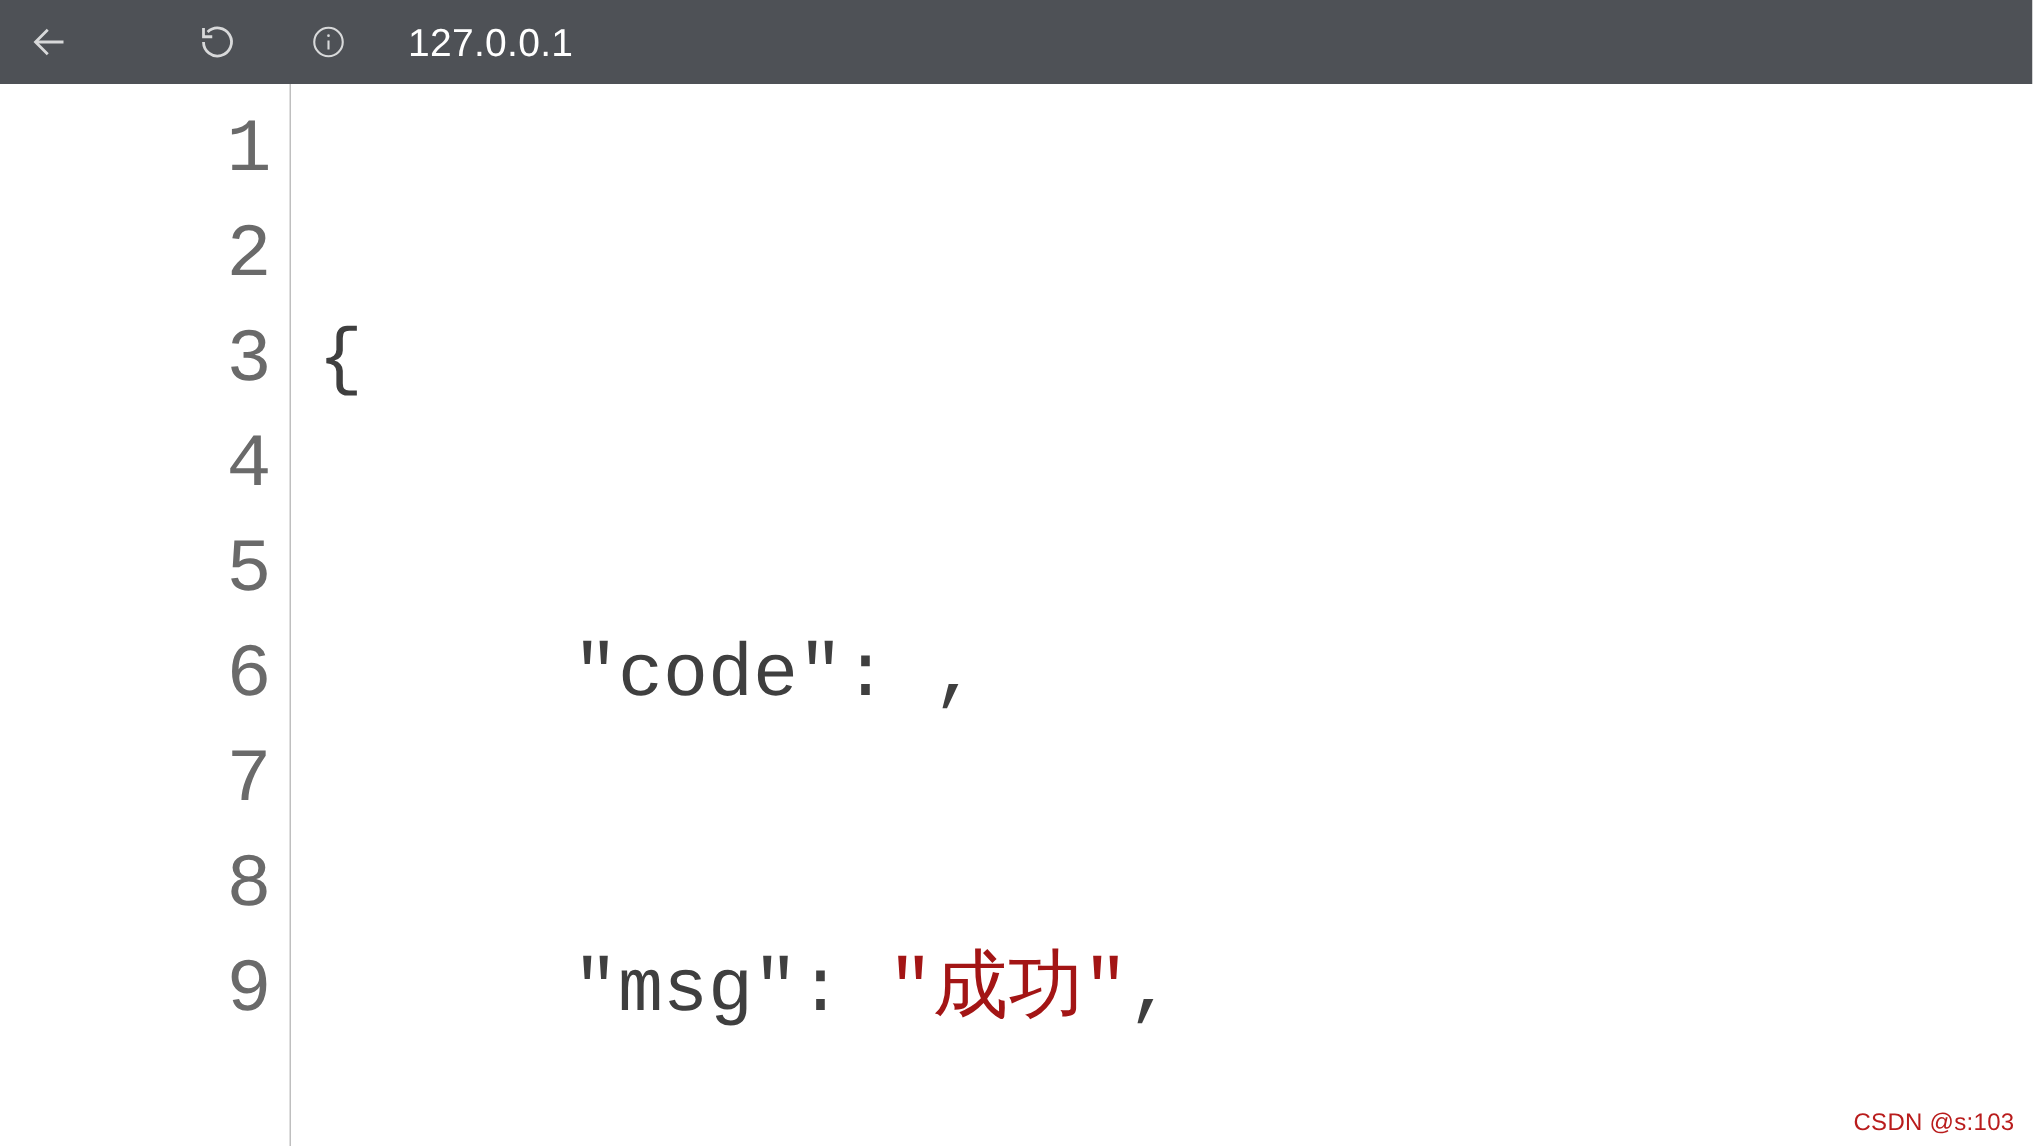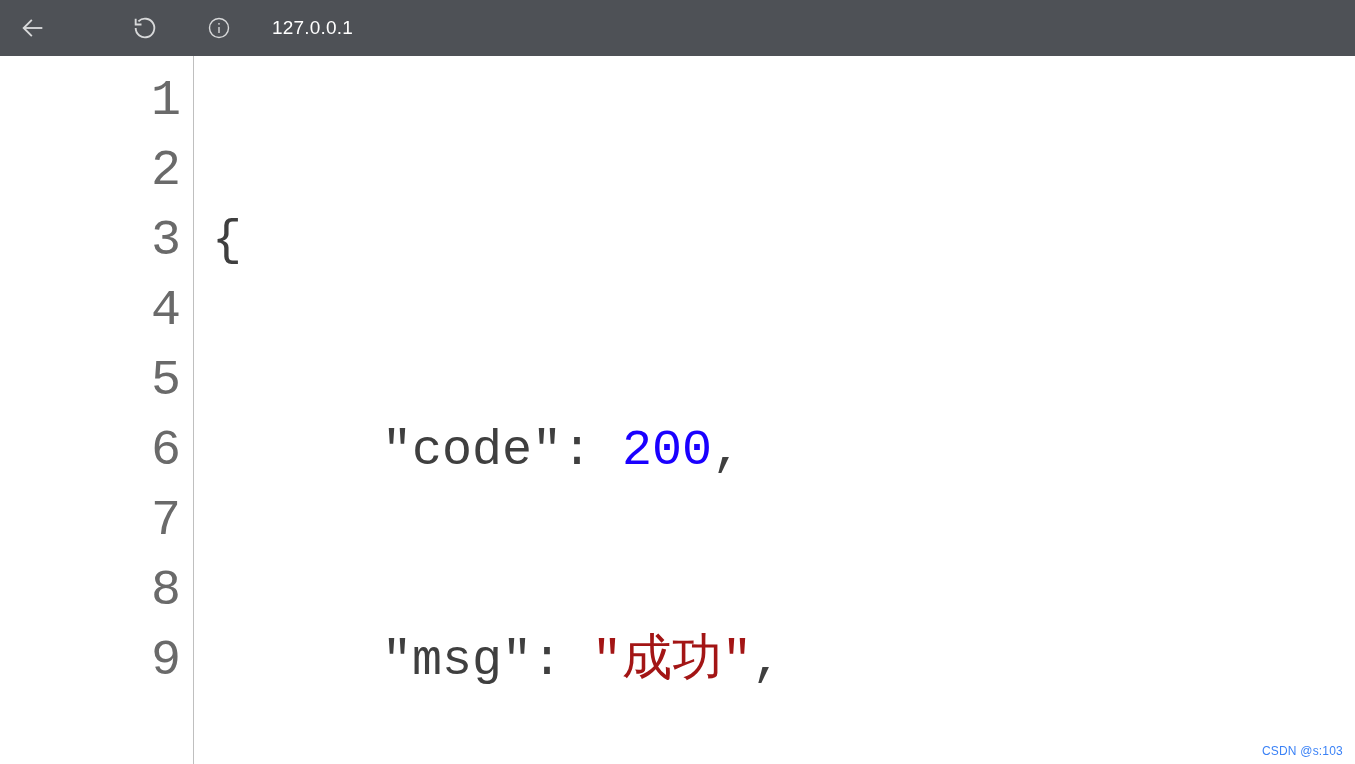--- a/index.html
+++ b/index.html
@@ -49,21 +49,21 @@
     }
     .info-icon-wrap svg {
       width: 24px;
       height: 24px;
     }
     .address-bar {
       flex: 1;
       display: flex;
       align-items: center;
       color: #e6e7e8;
-      font-size: 19px;
+      font-size: 26px;
       letter-spacing: 0.2px;
       margin-left: 10px;
       font-family: "Segoe UI", Arial, sans-serif;
       gap: 40px;
     }
     .url-host {
       color: #ffffff;
     }
     .url-rest {
       color: #c7c8c9;
@@ -125,22 +125,22 @@
     .tok-string {
       color: #a31515;
     }
     .indent1 {
       padding-left: 170px;
     }
     .watermark {
       position: absolute;
       right: 12px;
       bottom: 6px;
-      font-size: 12px;
-      color: #3b82f6;
+      font-size: 16px;
+      color: #b91c1c;
       font-family: Arial, sans-serif;
       letter-spacing: 0.2px;
       text-align: center;
     }
   </style>
 </head>
 <body>
 
 <div class="browser-toolbar">
   <div class="toolbar-button">
@@ -175,21 +175,21 @@
     <div class="gutter-line">3</div>
     <div class="gutter-line">4</div>
     <div class="gutter-line">5</div>
     <div class="gutter-line">6</div>
     <div class="gutter-line">7</div>
     <div class="gutter-line">8</div>
     <div class="gutter-line">9</div>
   </div>
   <div class="code-body">
     <div class="code-line"><span class="tok-brace">{</span></div>
-    <div class="code-line indent1"><span class="tok-key">"code"</span><span class="tok-colon">: </span><span class="tok-number">200</span><span class="tok-comma">,</span></div>
+    <div class="code-line indent1"><span class="tok-key">"code"</span><span class="tok-colon">: </span><span class="tok-comma">,</span></div>
     <div class="code-line indent1"><span class="tok-key">"msg"</span><span class="tok-colon">: </span><span class="tok-string">"成功"</span><span class="tok-comma">,</span></div>
     
     
     
     
     
     
   </div>
   <div class="watermark">CSDN @s:103</div>
 </div>

